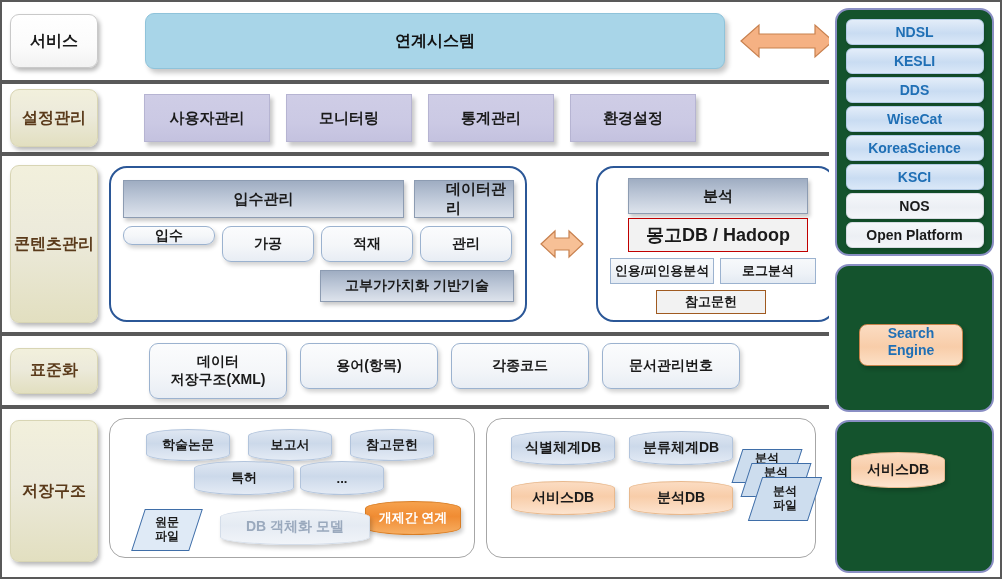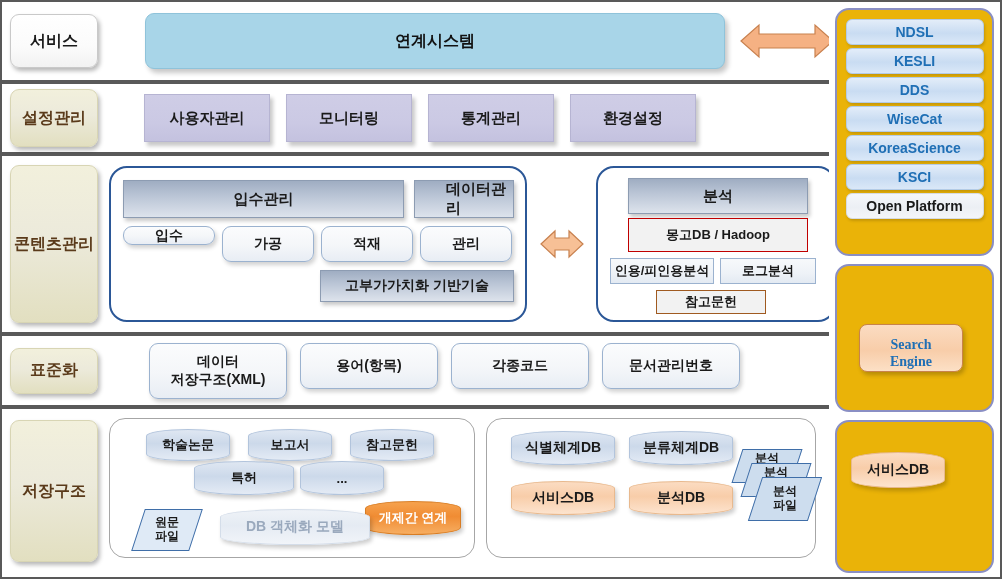--- a/index.html
+++ b/index.html
@@ -185,21 +185,21 @@
     width: 173px; height: 579px;
     border: 2px solid #595959;
     border-left: none;
     background: #fff;
   }
   .rc-panel {
     position: absolute;
     left: 6px; right: 6px;
     border: 2px solid #8a8fc4;
     border-radius: 14px;
-    background: #eab308;
+    background: #14532d;
   }
   .rc-top    { top: 6px;   height: 248px; }
   .rc-mid    { top: 262px; height: 148px; }
   .rc-bottom { top: 418px; height: 153px; }
 
   .svcbtn {
     margin: 0 auto 3px auto;
     width: 138px; height: 26px;
     border-radius: 6px;
     display: flex; align-items: center; justify-content: center;
@@ -213,29 +213,28 @@
   }
   .svcbtn.g {
     background: linear-gradient(180deg,#f5f7fa 0%,#eceff4 55%,#f4f6f9 100%);
     border: 1px solid #d6dbe2;
     color: #1a1a1a;
   }
 
   .searchengine {
     position: absolute;
     left: 22px; top: 58px;
-    width: 104px; height: 48px;
+    width: 104px; height: 42px;
     background: linear-gradient(180deg,#fbdcc2 0%,#f8cda9 55%,#fce0c6 100%);
     border: 1px solid #c8834b;
     border-radius: 8px;
-    display: flex; align-items: flex-end; justify-content: center;
+    display: flex; align-items: flex-start; justify-content: center;
     text-align: center; line-height: 1.2;
     font-weight: bold; font-size: 14px; color: #1f6fb5;
     box-shadow: 2px 3px 4px rgba(0,0,0,.22);
-    font-family: Liberation Serif, serif;
   }
 </style>
 </head>
 <body>
 
 <div id="root">
 
   <div class="left-col">
 
     <div class="band band-service">
@@ -288,21 +287,21 @@
         <svg width="46" height="36" style="margin-left:12px;">
           <polygon points="2,18 16,5 16,12 30,12 30,5 44,18 30,31 30,24 16,24 16,31" fill="#f7c096" stroke="#c8814f" stroke-width="1.2"></polygon>
         </svg>
 
         <div class="bluepanel" style="margin-left:11px; width:240px; height:156px;">
           <div class="hdrbar" style="position:absolute; left:30px; top:10px; width:180px; height:36px;">분석</div>
 
           <div style="position:absolute; left:30px; top:50px; width:180px; height:34px;
                       border:1.6px solid #c00000; background:#f2f2f2;
                       display:flex; align-items:center; justify-content:center;
-                      font-weight:bold; font-size:13px; color:#1a1a1a;">몽고DB / Hadoop</div>
+                      font-weight:bold; font-size:18px; color:#1a1a1a;">몽고DB / Hadoop</div>
 
           <div class="sqbtn" style="position:absolute; left:12px;  top:90px; width:104px; height:26px;">인용/피인용분석</div>
           <div class="sqbtn" style="position:absolute; left:122px; top:90px; width:96px; height:26px;">로그분석</div>
 
           <div style="position:absolute; left:58px; top:122px; width:110px; height:24px;
                       border:1.4px solid #a05a20; background:#f2f2f2;
                       display:flex; align-items:center; justify-content:center;
                       font-weight:bold; font-size:13px; color:#1a1a1a;">참고문헌</div>
         </div>
       </div>
@@ -391,20 +390,21 @@
   <div class="right-col">
 
     <div class="rc-panel rc-top">
       <div style="padding-top:9px;">
         <div class="svcbtn b">NDSL</div>
         <div class="svcbtn b">KESLI</div>
         <div class="svcbtn b">DDS</div>
         <div class="svcbtn b">WiseCat</div>
         <div class="svcbtn b">KoreaScience</div>
         <div class="svcbtn b">KSCI</div>
+        <div class="svcbtn g">NOS</div>
         <div class="svcbtn g">Open Platform</div>
       </div>
     </div>
 
     <div class="rc-panel rc-mid">
       <div class="searchengine">
         <span>
           <span>Search</span><br>
           <span>Engine</span>
         </span>

